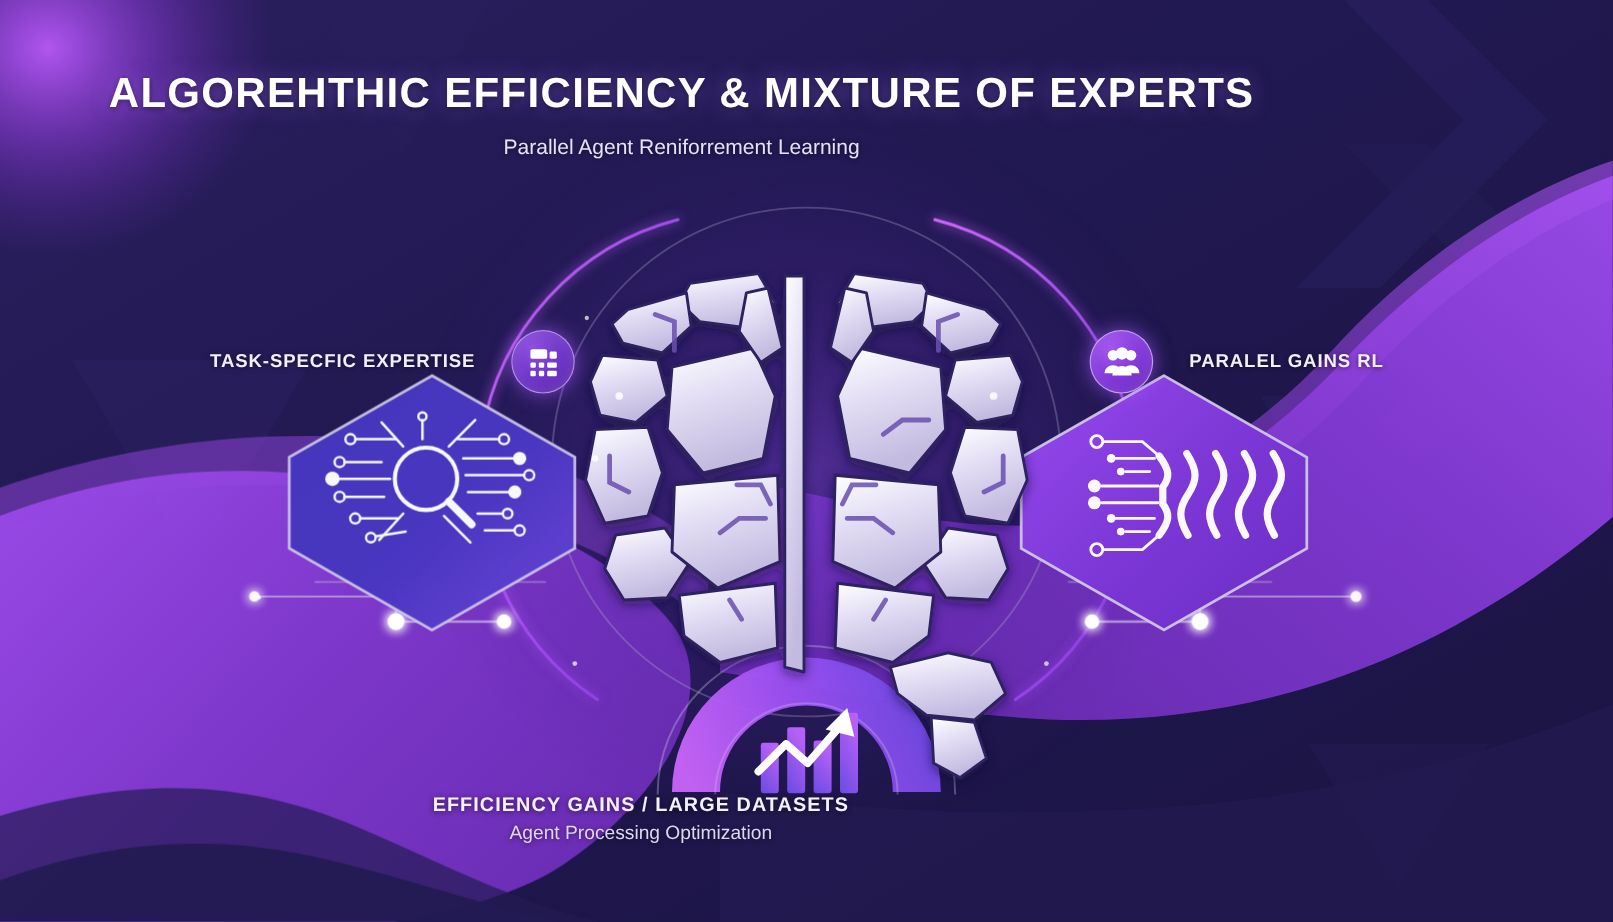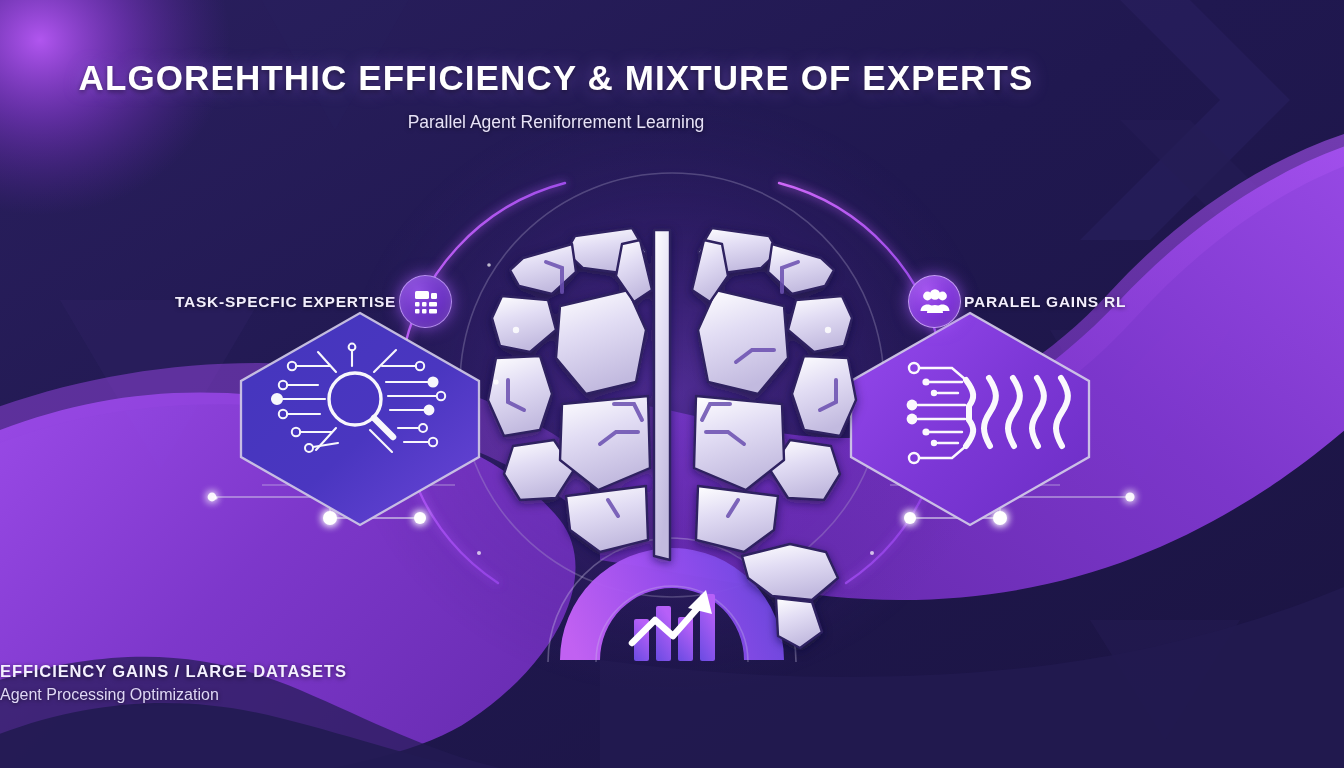--- a/index.html
+++ b/index.html
@@ -7,55 +7,55 @@
   body {
     background:#1e1747;
     font-family:"Liberation Sans", sans-serif;
     position:relative;
   }
   #stage { position:absolute; inset:0; width:1344px; height:768px; overflow:hidden; }
   #bg { position:absolute; inset:0; width:1344px; height:768px; }
   .layer { position:absolute; inset:0; width:1344px; height:768px; pointer-events:none; }
 
   
-  .header { position:absolute; top:58px; left:0; width:1112px; text-align:center; }
+  .header { position:absolute; top:58px; left:12px; width:1112px; text-align:center; }
   .title {
     font-size:35px; font-weight:bold; letter-spacing:1.1px;
     color:#ffffff; line-height:1.12;
     text-shadow:0 0 18px rgba(170,120,255,.45), 0 2px 5px rgba(0,0,0,.5);
   }
   .subtitle {
     margin-top:14px; font-size:17.5px; color:#e7e2f7; line-height:1.32;
     text-shadow:0 1px 4px rgba(0,0,0,.5);
   }
 
   
   .node-label {
-    position:absolute; display:flex; align-items:center; gap:3px;
+    position:absolute; display:flex; align-items:center; gap:30px;
   }
   .node-label .txt {
     font-size:15.5px; font-weight:bold; letter-spacing:.75px; color:#f2eefc;
     text-shadow:0 1px 4px rgba(0,0,0,.55); white-space:nowrap;
   }
   #label-left  { left:175px; top:275px; }
   #label-right { left:908px; top:275px; }
 
   .badge {
     width:53px; height:53px; border-radius:50%;
     display:flex; align-items:center; justify-content:center;
     box-shadow:0 0 16px rgba(170,90,255,.65), inset 0 0 12px rgba(255,255,255,.14);
     flex:0 0 auto;
   }
   #badge-left  { background:radial-gradient(circle at 34% 28%, #8e4fe0 0%, #6b32c4 55%, #54249f 100%);
                  border:1.4px solid rgba(205,170,255,.75); }
   #badge-right { background:radial-gradient(circle at 34% 28%, #a556ef 0%, #7e34d8 55%, #6526b3 100%);
                  border:1.4px solid rgba(215,180,255,.8); }
 
   
-  .bottom-caption { position:absolute; left:0; top:662px; width:1068px; }
+  .bottom-caption { position:absolute; left:0; top:662px; width:1068px; text-align:center; }
   .cap-main {
     font-size:16.5px; font-weight:bold; letter-spacing:.9px; color:#f4f0ff;
     text-shadow:0 1px 5px rgba(0,0,0,.6);
   }
   .cap-sub {
     margin-top:5px; font-size:16px; color:#ded7f4;
     text-shadow:0 1px 4px rgba(0,0,0,.55);
   }
 </style>
 </head>

